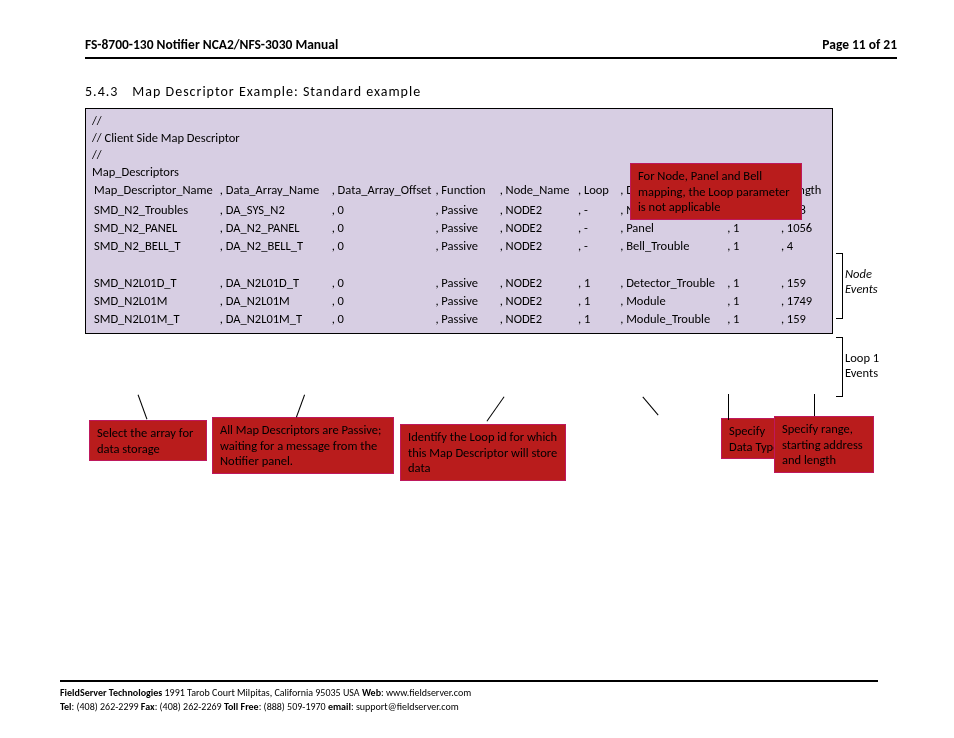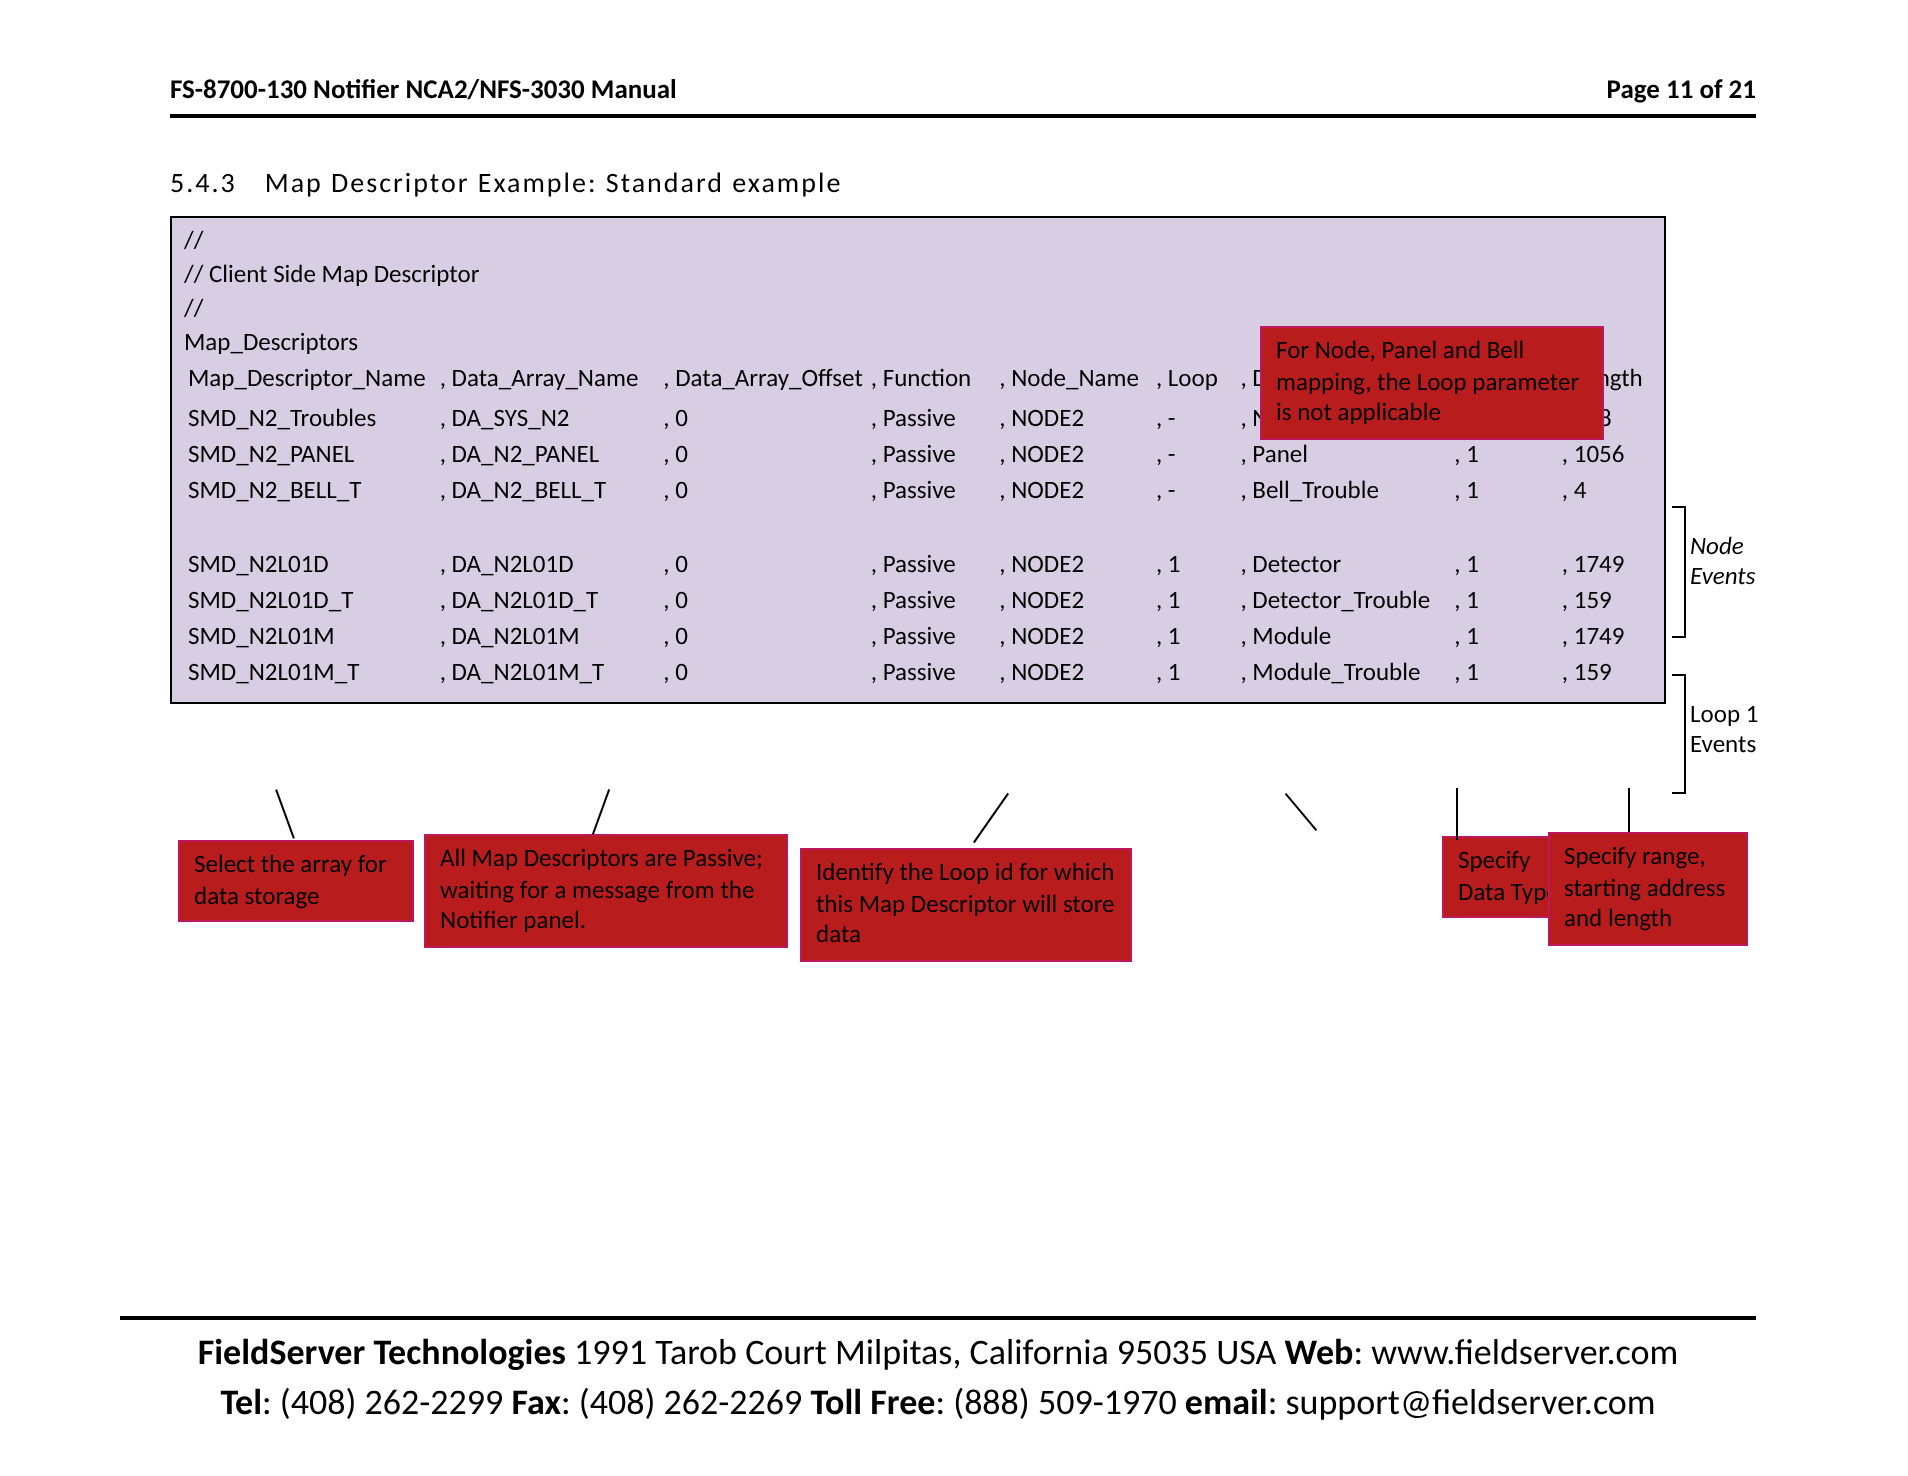--- a/index.html
+++ b/index.html
@@ -8,21 +8,21 @@
     background: #fff;
     font-family: Calibri, Arial, sans-serif;
     font-size: 13px;
     color: #000;
   }
   .page {
     width: 954px;
     height: 738px;
     position: relative;
     box-sizing: border-box;
-    padding: 36px 76px 30px 85px;
+    padding: 36px 57px 30px 85px;
   }
   .hdr {
     display: flex;
     justify-content: space-between;
     font-weight: bold;
     font-size: 13.5px;
     border-bottom: 2px solid #000;
     padding-bottom: 4px;
     margin-bottom: 24px;
   }
@@ -108,22 +108,21 @@
   .br1 { left:836px; top:253px; height:64px; }
   .br2 { left:836px; top:337px; height:58px; }
 
   .footer {
     position: absolute;
     bottom: 24px;
     left: 60px;
     right: 76px;
     border-top: 2px solid #000;
     padding-top: 4px;
-    text-align: center;
-    font-size: 18px;
+    font-size: 10px;
     line-height: 1.4;
   }
   .footer .b { font-weight: bold; }
 </style>
 </head>
 <body>
 
 <div class="page">
 
   <div class="hdr">
@@ -198,31 +197,20 @@
             <td>, -</td>
             <td>, Bell_Trouble</td>
             <td>, 1</td>
             <td>, 4</td>
           </tr>
       <tr class="spacer-row">
             <td colspan="9"></td>
           </tr>
 
       <tr>
-            <td>SMD_N2L01D</td>
-            <td>, DA_N2L01D</td>
-            <td>, 0</td>
-            <td>, Passive</td>
-            <td>, NODE2</td>
-            <td>, 1</td>
-            <td>, Detector</td>
-            <td>, 1</td>
-            <td>, 1749</td>
-          </tr>
-      <tr>
             <td>SMD_N2L01D_T</td>
             <td>, DA_N2L01D_T</td>
             <td>, 0</td>
             <td>, Passive</td>
             <td>, NODE2</td>
             <td>, 1</td>
             <td>, Detector_Trouble</td>
             <td>, 1</td>
             <td>, 159</td>
           </tr>

